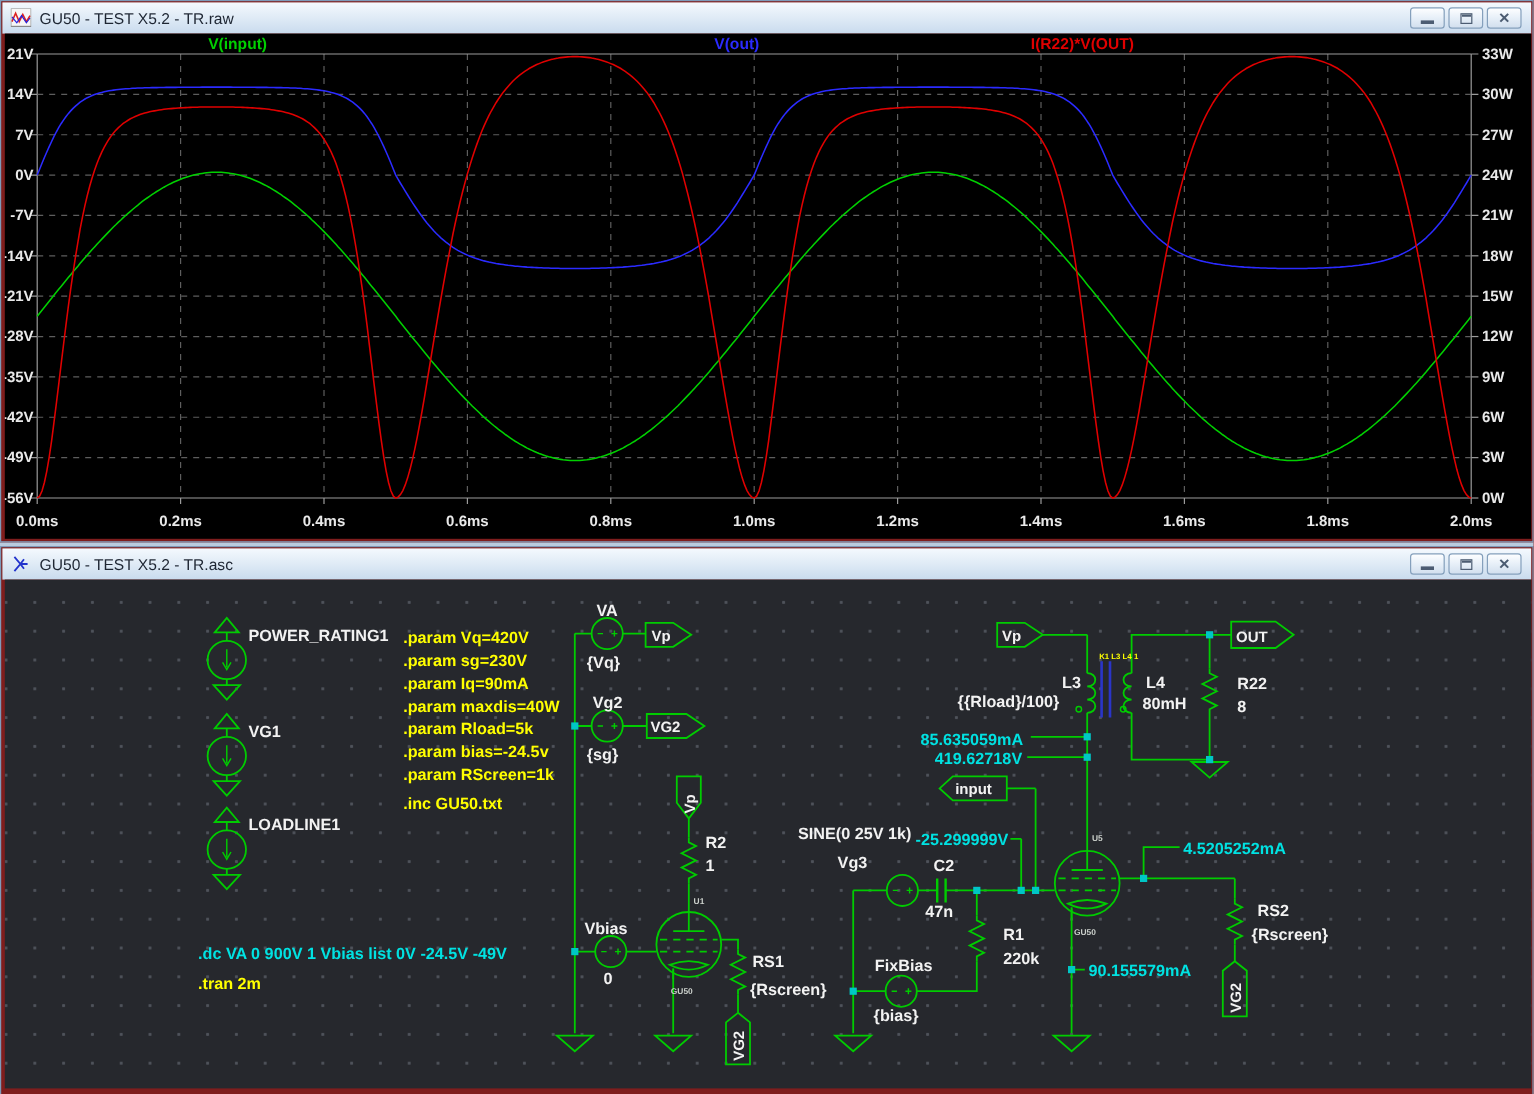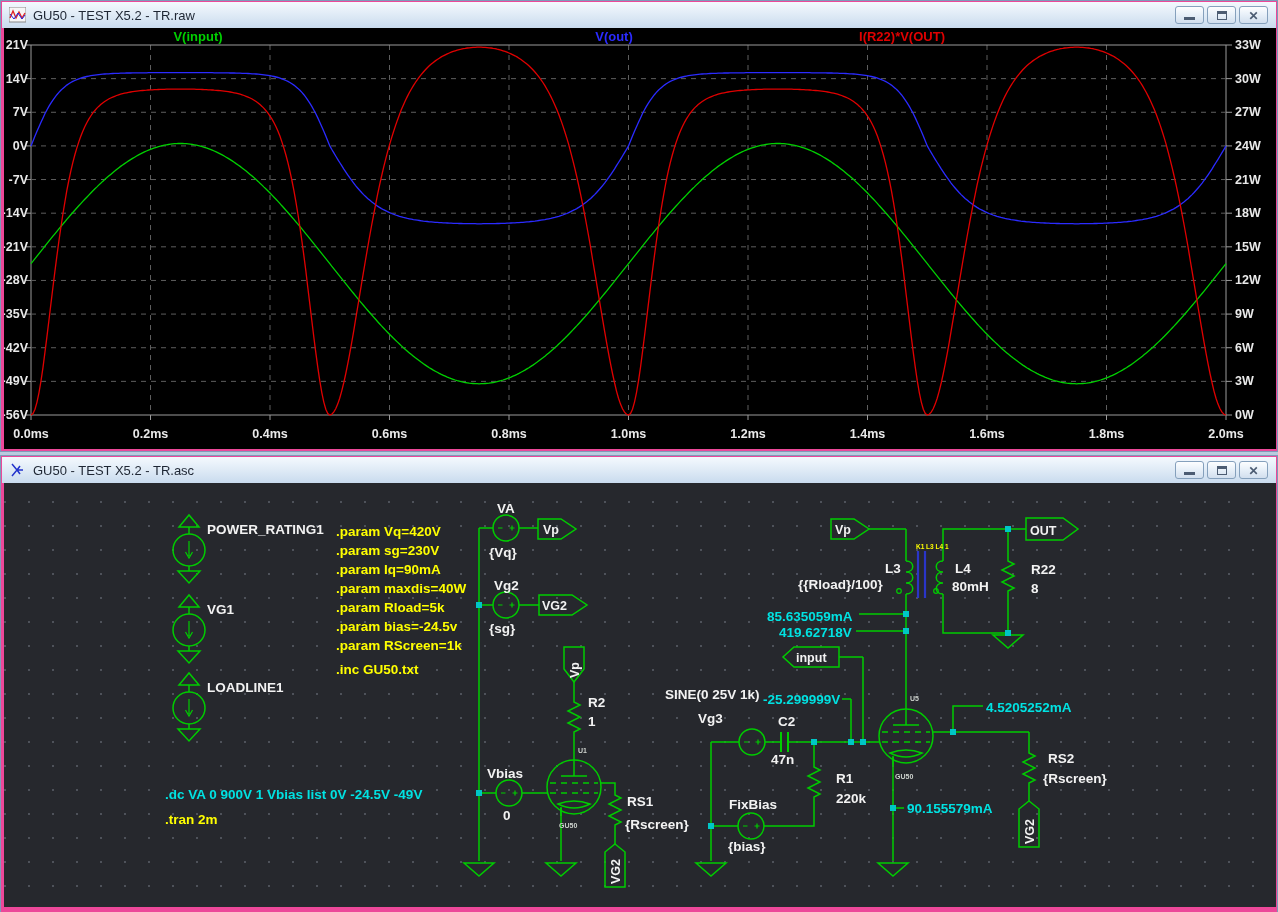--- a/index.html
+++ b/index.html
@@ -1,17 +1,17 @@
 <!DOCTYPE html>
 <html><head>
 <meta charset="utf-8">
 <style>
   html,body{margin:0;padding:0}
   body{width:1278px;height:912px;background:#b9cbde;font-family:"Liberation Sans",sans-serif;overflow:hidden;position:relative}
-  .win{position:absolute;left:0;width:1278px;background:#ec4899;border:1px solid #7e9ab9;box-sizing:border-box}
+  .win{position:absolute;left:0;width:1278px;background:#7f1d1d;border:1px solid #7e9ab9;box-sizing:border-box}
   #win1{top:0;height:452px}
   #win2{top:455px;height:508px}
   .titlebar{position:absolute;left:1px;top:1px;right:1px;height:26px;
     background:linear-gradient(#f4f9fe,#dde9f5 55%,#c9dbee);display:flex;align-items:center;padding-left:7px;gap:7px}
   .title{font-size:13px;color:#1e2633}
   .btns{position:absolute;right:8px;top:4px;display:flex;gap:3px}
   .wbtn{width:29px;height:18px;border:1px solid #85a0bc;border-radius:3px;
     background:linear-gradient(#fdfeff,#e9f1f9 45%,#d2dfee);display:flex;align-items:center;justify-content:center;box-sizing:border-box;cursor:default}
   .g-min{width:11px;height:3px;background:#4c5c72;margin-top:7px}
   .g-res{width:10px;height:9px;border:1px solid #4c5c72;box-shadow:inset 0 2px #4c5c72;box-sizing:border-box}

